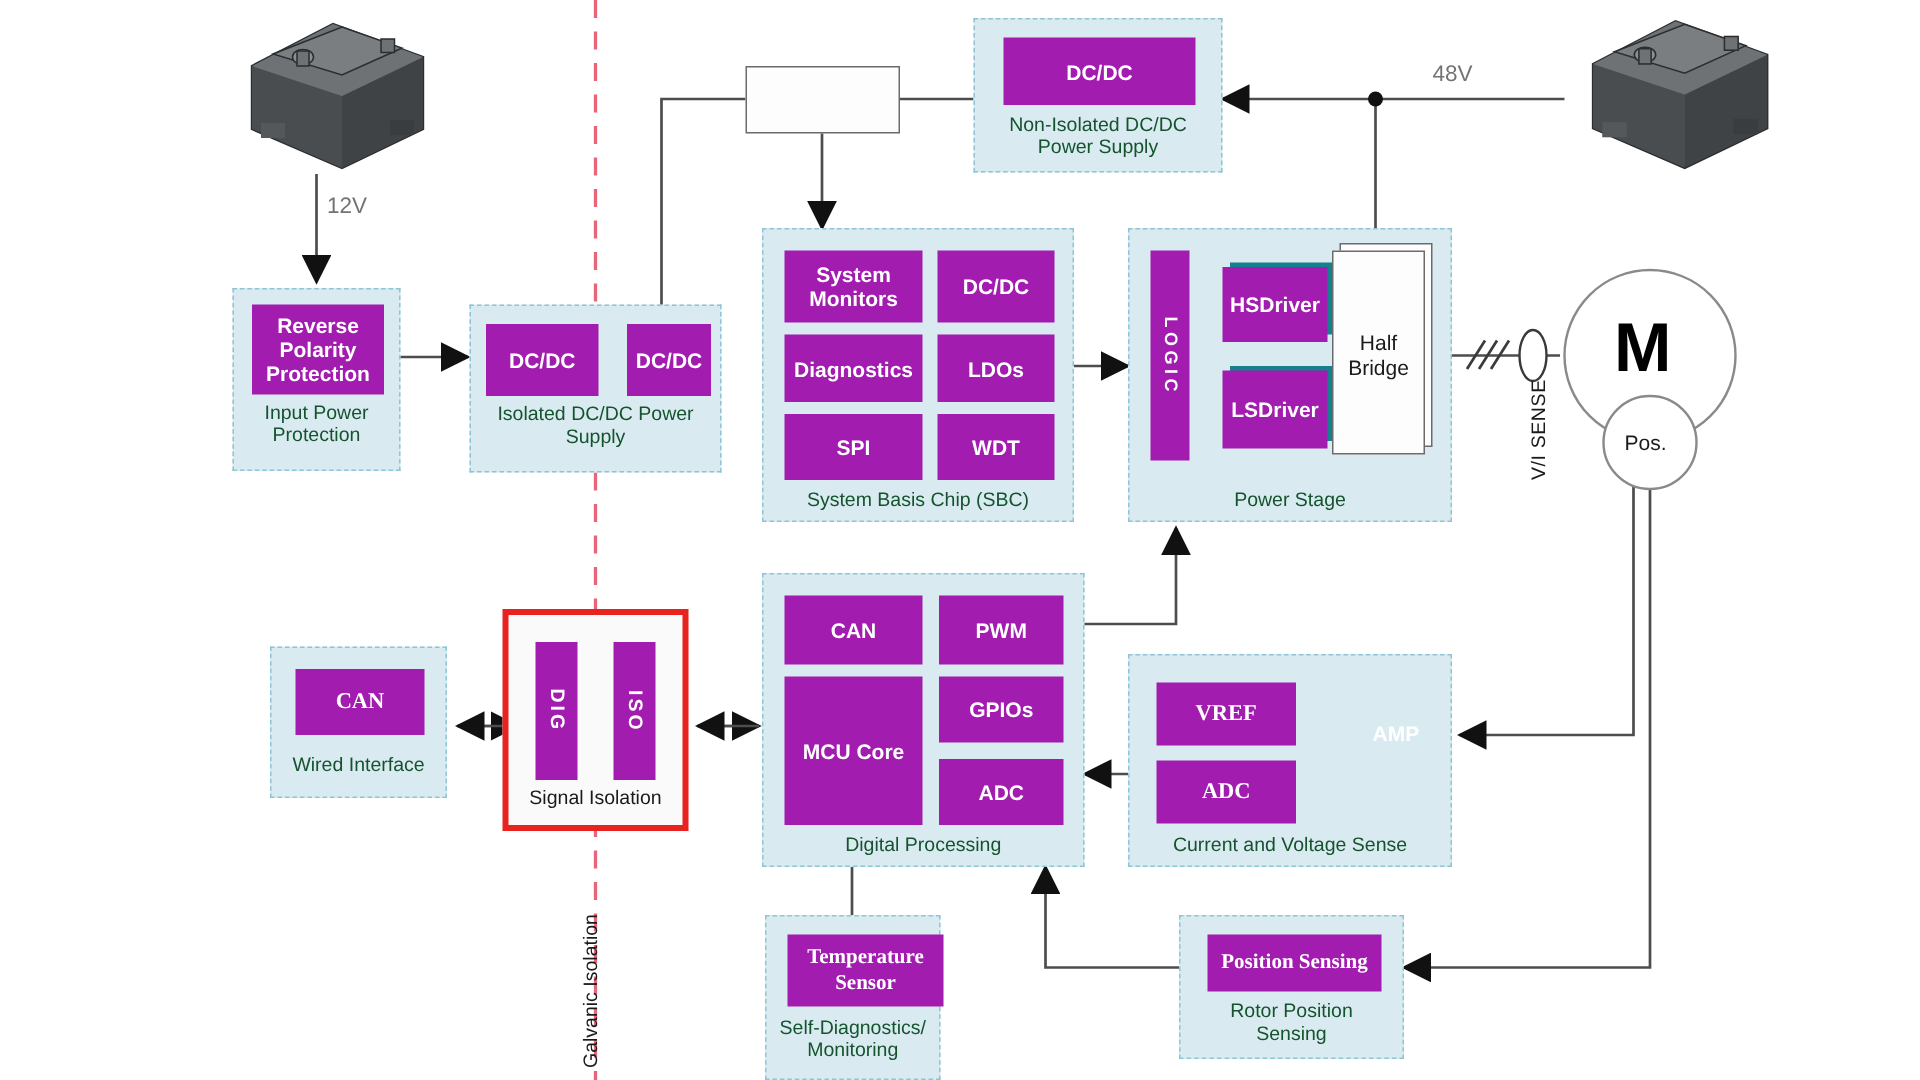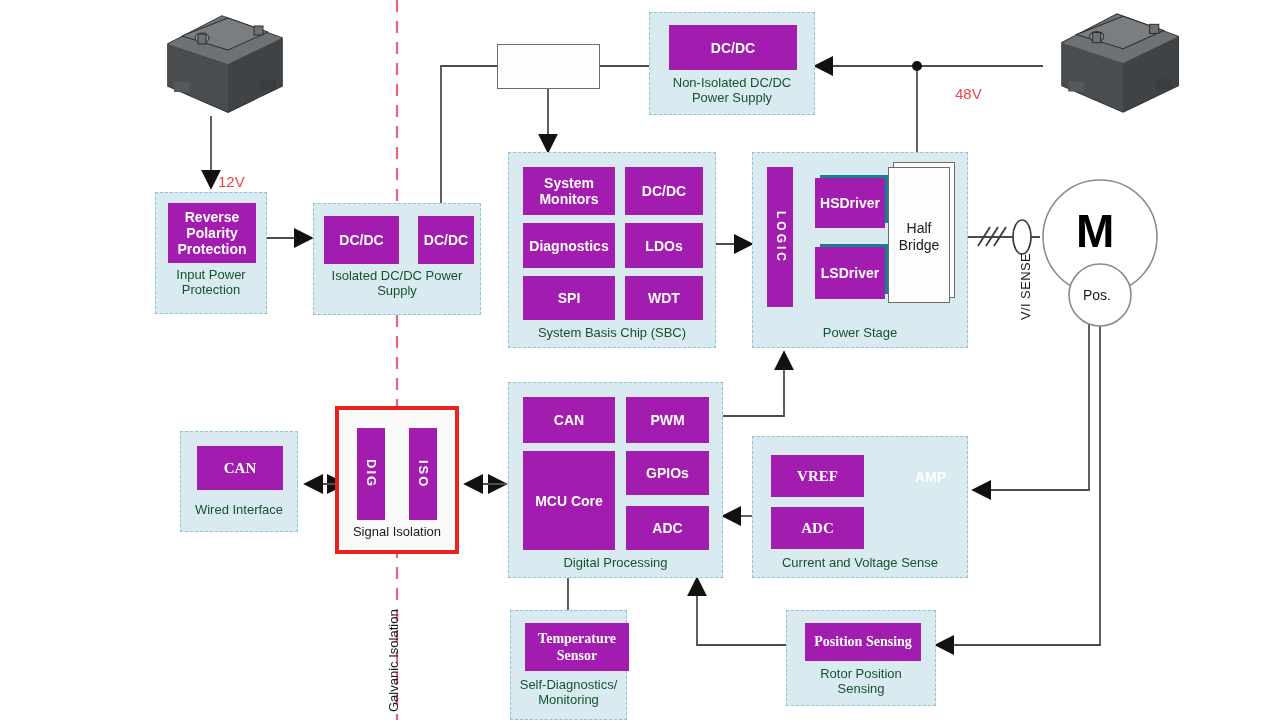--- a/index.html
+++ b/index.html
@@ -8,21 +8,21 @@
   #stage{position:absolute;left:0;top:0;width:1280px;height:720px;}
   svg#wires{position:absolute;left:0;top:0;width:1280px;height:720px;pointer-events:none;}
 
   .grp{position:absolute;background:#d9ebf1;border:1px dashed #8fc4d4;box-sizing:border-box;}
   .grp-label{position:absolute;left:0;right:0;text-align:center;color:#14532d;
              font-size:13px;line-height:15px;}
   .blk{position:absolute;background:#a21caf;color:#ffffff;display:flex;align-items:center;
        justify-content:center;text-align:center;font-size:14px;line-height:16px;
        font-weight:bold;box-sizing:border-box;}
   .blk.serif{font-family:"Liberation Serif", serif;font-size:15px;}
-  .plain{position:absolute;color:#ef4444;font-size:13px;line-height:15px;margin-top:44px;}
+  .plain{position:absolute;color:#737373;font-size:13px;line-height:15px;}
   .white-box{position:absolute;background:#fdfdfd;border:1.3px solid #6b6b6b;box-sizing:border-box;}
 
   
   .battery{position:absolute;}
   
   .vtext{position:absolute;transform-origin:0 0;white-space:nowrap;font-size:13px;color:#1a1a1a;}
 
   .redbox{position:absolute;border:4px solid #e8221f;background:#fafafa;box-sizing:border-box;}
 </style>
 </head>
@@ -244,21 +244,21 @@
     <div class="blk" style="left:117px;top:14px;width:83px;height:46px">PWM</div>
     <div class="blk" style="left:14px;top:68px;width:92px;height:99px">MCU Core</div>
     <div class="blk" style="left:117px;top:68px;width:83px;height:44px">GPIOs</div>
     <div class="blk" style="left:117px;top:123px;width:83px;height:44px">ADC</div>
     <div class="grp-label" style="top:172px">Digital Processing</div>
   </div>
 
   <div class="grp" style="left:752px;top:436px;width:216px;height:142px">
     <div class="blk serif" style="left:18px;top:18px;width:93px;height:42px">VREF</div>
     <div class="blk serif" style="left:18px;top:70px;width:93px;height:42px">ADC</div>
-    <div style="position:absolute;left:162px;top:32px;color:#fff;font-weight:bold;font-size:14px">AMP</div>
+    <div style="position:absolute;left:162px;top:44px;color:#fff;font-weight:bold;font-size:14px">AMP</div>
     <div class="grp-label" style="top:118px">Current and Voltage Sense</div>
   </div>
 
   <div class="grp" style="left:180px;top:431px;width:118px;height:101px">
     <div class="blk serif" style="left:16px;top:14px;width:86px;height:44px">CAN</div>
     <div class="grp-label" style="top:70px">Wired Interface</div>
   </div>
 
   <div class="redbox" style="left:335px;top:406px;width:124px;height:148px">
     <div class="blk" style="left:18px;top:18px;width:28px;height:92px;flex-direction:column;font-size:13px;line-height:16px">

